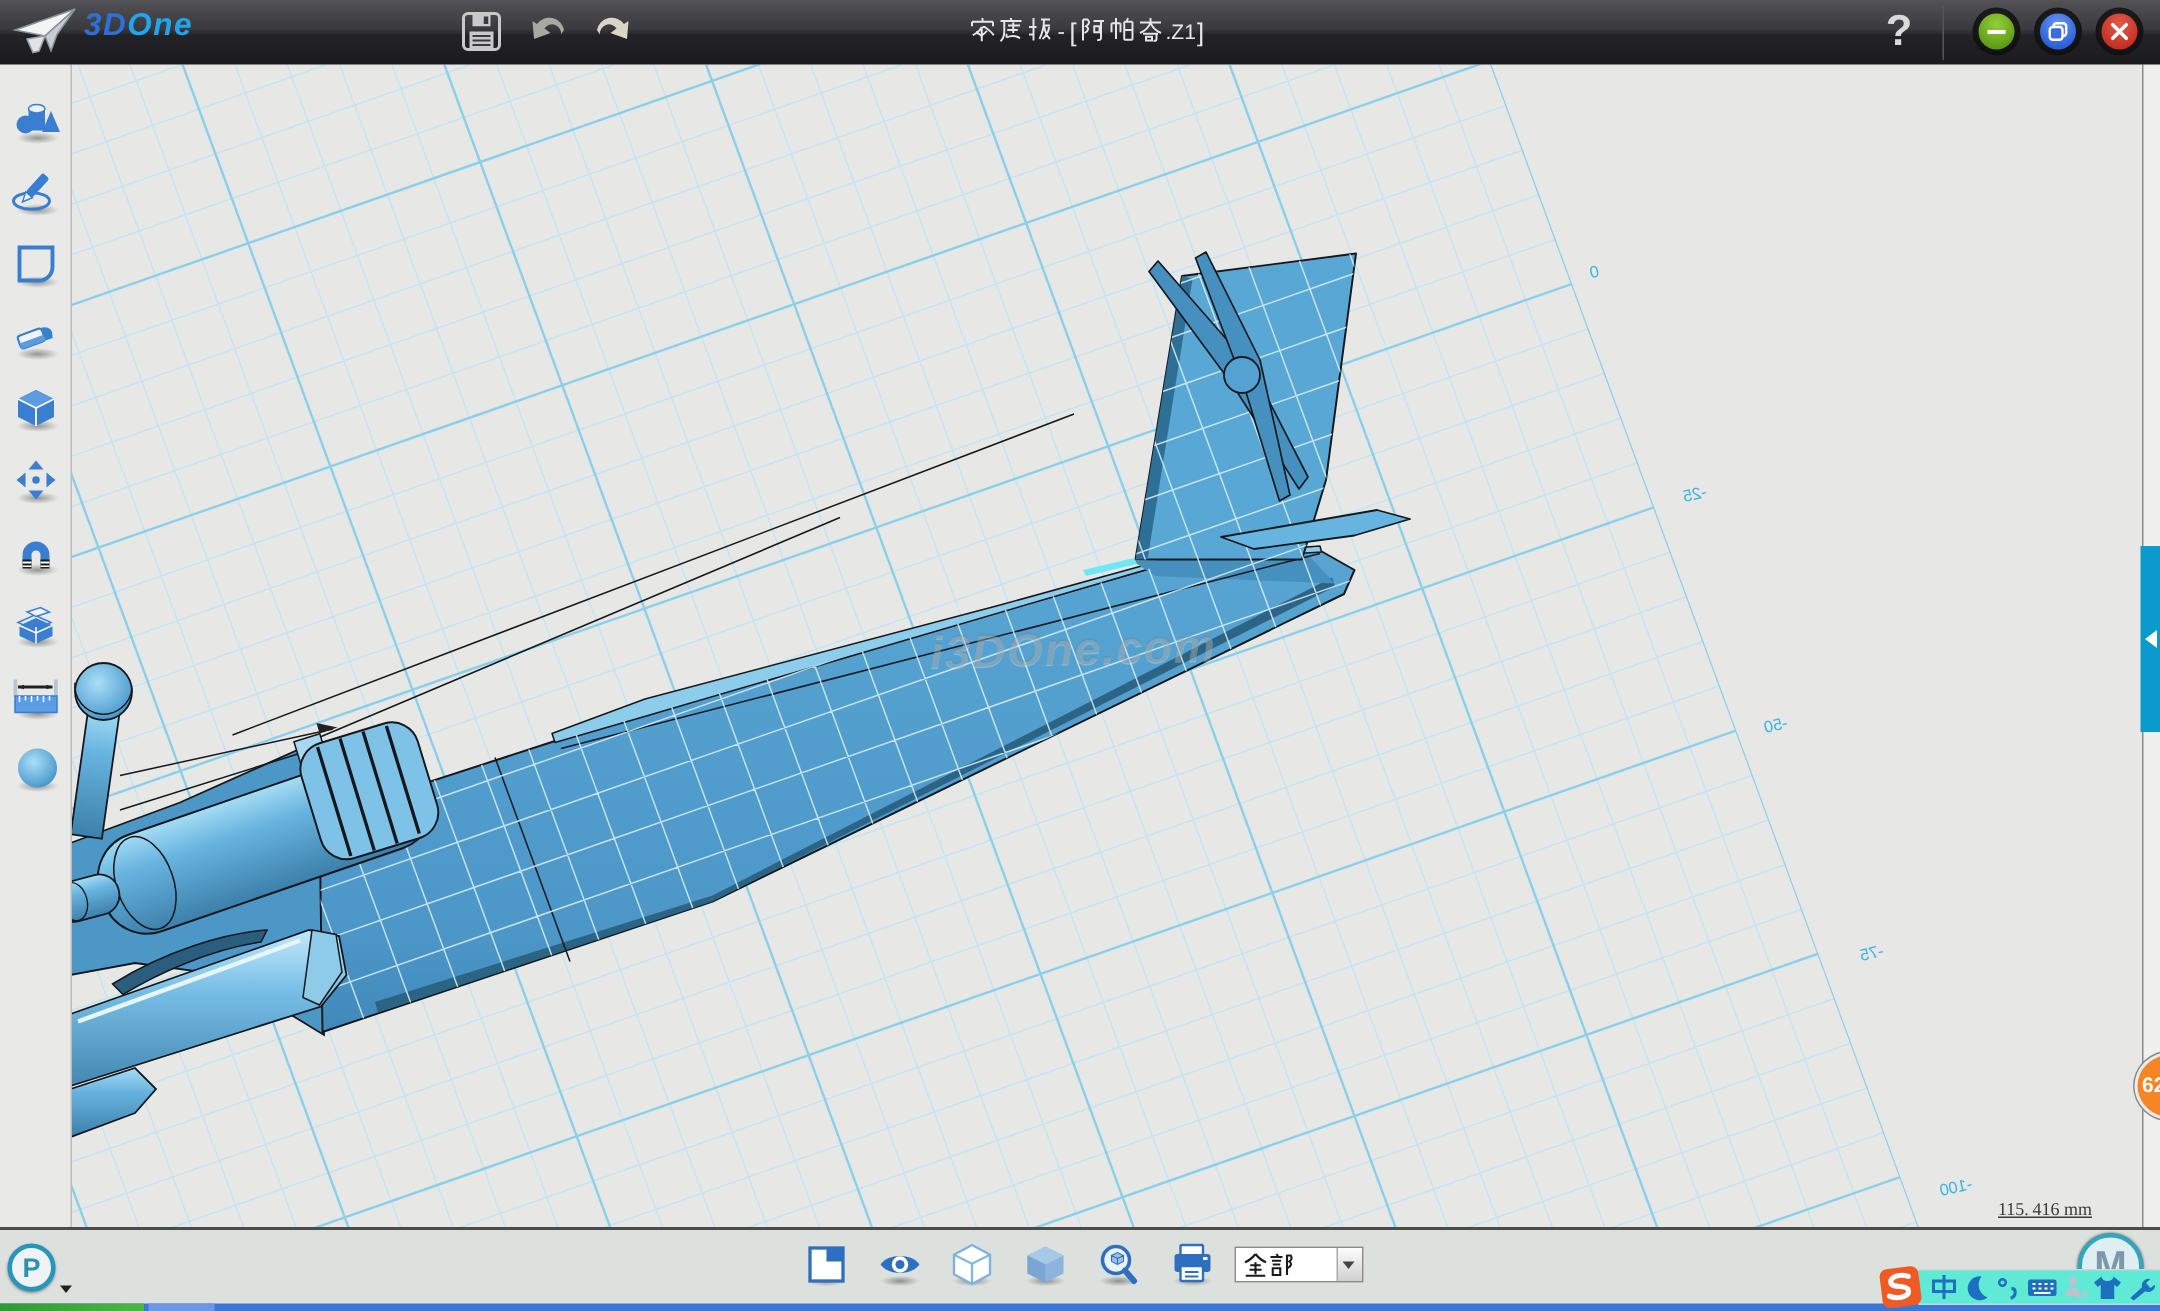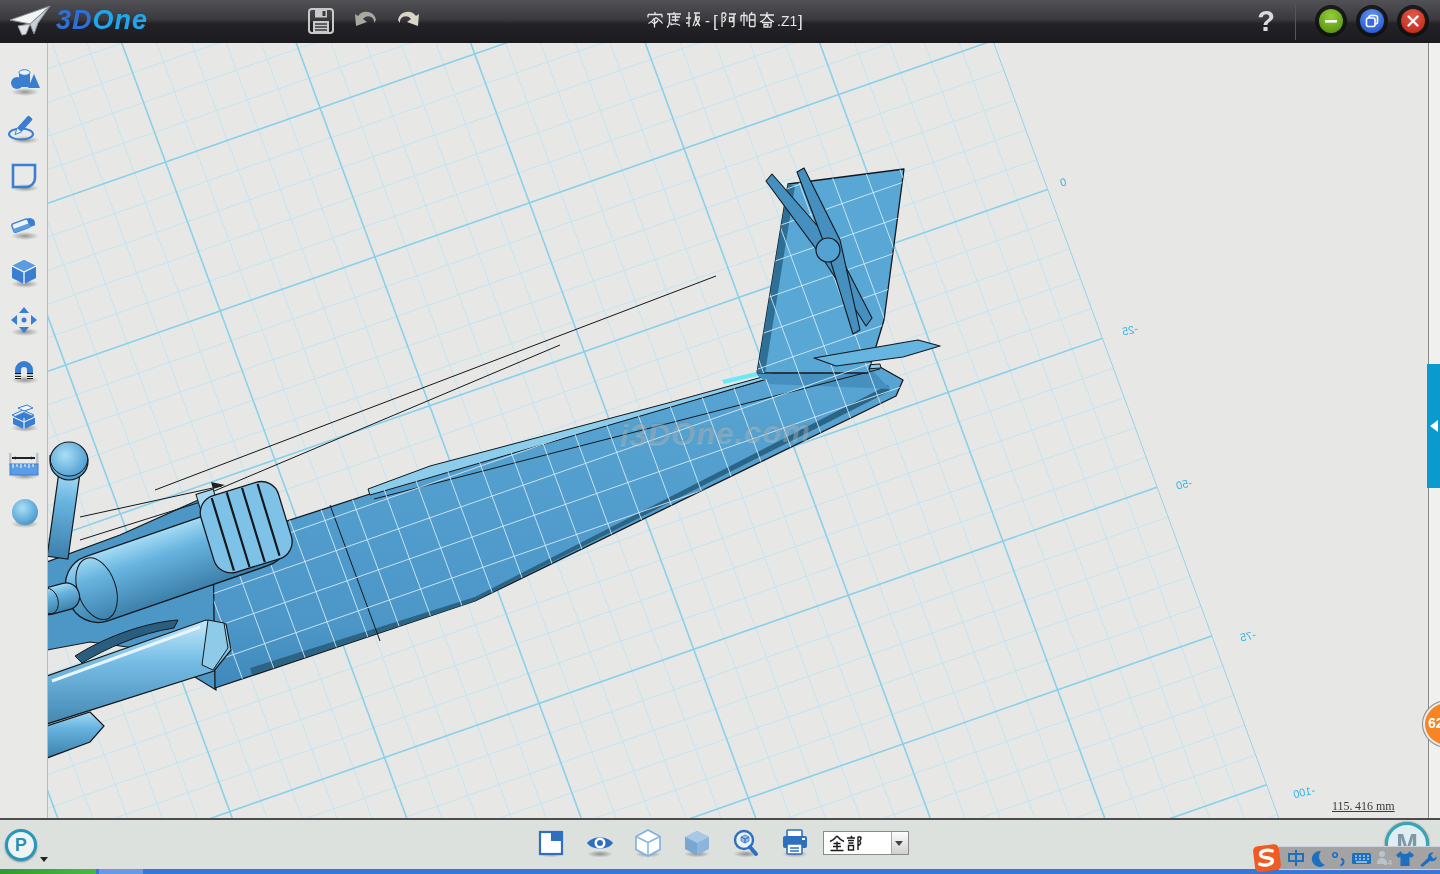--- a/index.html
+++ b/index.html
@@ -1,16 +1,16 @@
 <!DOCTYPE html>
 <html><head><meta charset="utf-8"><style>
 html,body{margin:0;padding:0;width:1440px;height:874px;overflow:hidden;font-family:"Liberation Sans",sans-serif;background:#e7e8e6;}
 #titlebar{position:absolute;left:0;top:0;width:1440px;height:43px;background:linear-gradient(#525256 0%,#3a3a3e 45%,#232327 55%,#1b1b1f 100%);}
 #logo{position:absolute;left:8px;top:4px;}
-#brand{position:absolute;left:56px;top:5px;font-size:27px;font-style:italic;font-weight:bold;letter-spacing:1px;}
+#brand{position:absolute;left:56px;top:5px;font-size:21px;font-style:italic;font-weight:bold;letter-spacing:1px;}
 #brand .b1{color:#2e6fd8}#brand .b2{color:#1fa6ee}
 #ttl{position:absolute;left:645px;top:10px;}
 #helpq{position:absolute;left:1252px;top:1px;width:28px;height:42px;color:#dadada;font-size:29px;font-weight:bold;text-align:center;line-height:40px;}
 #tsep{position:absolute;left:1295px;top:4px;width:1px;height:36px;background:#55555a;}
 .wbtn{position:absolute;top:5px;width:32px;height:32px;border-radius:50%;background:radial-gradient(circle at 50% 40%,#2a2a2e,#111 70%);}
 .wbtn .inner{position:absolute;left:4px;top:4px;width:24px;height:24px;border-radius:50%;}
 #bmin{left:1315px}#bmax{left:1356px}#bcls{left:1397px}
 #bmin .inner{background:radial-gradient(circle at 50% 30%,#94cf3a,#5d9b13 75%);}
 #bmax .inner{background:radial-gradient(circle at 50% 30%,#6695f2,#2c5fd8 75%);}
 #bcls .inner{background:radial-gradient(circle at 50% 30%,#e4594a,#c52f22 75%);}
@@ -23,21 +23,21 @@
 #obadge{position:absolute;left:1423px;top:701px;width:42px;height:42px;border-radius:50%;background:#f68624;border:2px solid #ececec;box-shadow:0 0 0 1px #8a8a8a;color:#fff;font-size:14px;font-weight:bold;line-height:40px;text-align:left;padding-left:3px;}
 #btoolbar{position:absolute;left:0;top:818px;width:1440px;height:51px;background:#dde1dd;border-top:2px solid #4c4c4c;box-sizing:border-box;}
 #taskbar{position:absolute;left:0;top:869px;width:1440px;height:5px;background:#3a76d8;}
 #tstart{position:absolute;left:0;top:869px;width:96px;height:5px;background:linear-gradient(90deg,#2f9a35,#48b93f);z-index:5}
 #tbtn1{position:absolute;left:99px;top:869px;width:44px;height:5px;background:#6a97e6;z-index:5}
 #pbadge{position:absolute;left:5px;top:829px;width:26px;height:26px;border-radius:50%;background:#eef3f3;border:3px solid #2696bc;box-shadow:0 1px 2px rgba(0,0,0,.4);}
 #pbadge span{display:block;text-align:center;font-size:18px;font-weight:bold;color:#2e90b4;line-height:26px;}
 #ptri{position:absolute;left:40px;top:857px;width:0;height:0;border-top:5px solid #222;border-left:4px solid transparent;border-right:4px solid transparent;}
 #mbadge{position:absolute;left:1385px;top:822px;width:38px;height:38px;border-radius:50%;background:#dfeef0;border:3px solid #35a5bc;box-shadow:0 0 2px #555;}
 #mbadge span{display:block;text-align:center;font-size:26px;font-weight:bold;color:#7e98a8;line-height:37px;}
-#sogou{position:absolute;left:1279px;top:846px;width:161px;height:22px;background:#a3a3a3;border-top:1px solid #cdd3d8;border-bottom:1px solid #cdd3d8;z-index:6}
+#sogou{position:absolute;left:1279px;top:846px;width:161px;height:22px;background:#5eead4;border-top:1px solid #cdd3d8;border-bottom:1px solid #cdd3d8;z-index:6}
 #sglogo{position:absolute;left:1248px;top:843px;z-index:7}
 #dropd{position:absolute;left:823px;top:831px;width:86px;height:24px;background:#fff;border:1px solid #8a8a8a;box-sizing:border-box;}
 #dropbtn{position:absolute;left:891px;top:832px;width:17px;height:22px;background:linear-gradient(#fdfdfd,#d0d0d0);border-left:1px solid #aaa;box-sizing:border-box;}
 #droparr{position:absolute;left:895px;top:841px;width:0;height:0;border-top:5px solid #444;border-left:4px solid transparent;border-right:4px solid transparent;}
 #qbsvg{position:absolute;left:828px;top:835px;}
 #watermark{position:absolute;left:620px;top:413px;width:320px;font-size:31px;font-style:italic;font-weight:bold;color:rgba(120,122,124,0.30);letter-spacing:1px;text-shadow:0 1px 0 rgba(255,255,255,.25);transform:rotate(-1.5deg);}
 .elabel{position:absolute;color:#3ab3e2;font-size:11px;transform:scaleX(-1) rotate(13deg);}
 #mmtext{position:absolute;left:1332px;top:799px;font-family:"Liberation Serif",serif;font-size:12px;color:#3a3a3a;text-decoration:underline;}
 </style></head><body>
 <div id="canvas">

